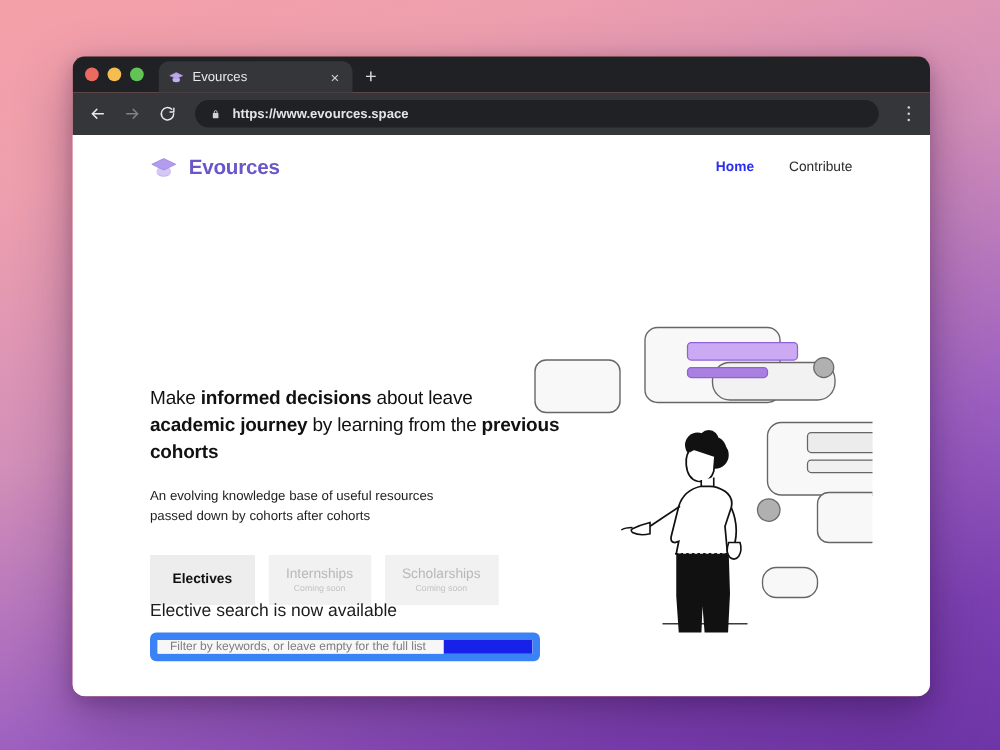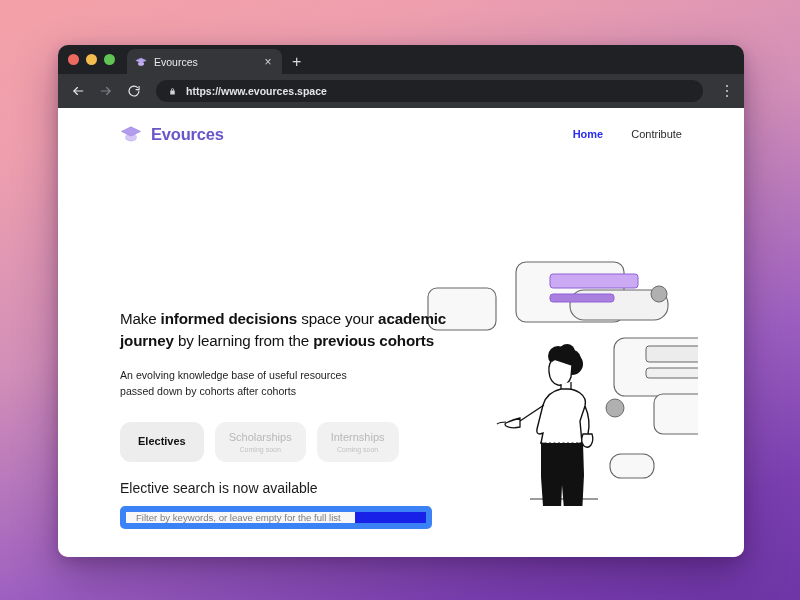--- a/index.html
+++ b/index.html
@@ -219,21 +219,21 @@
     line-height: 1.52;
     color: #1d1d1d;
   }
 
   .tab-pills {
     margin-top: 23px;
     display: flex;
     gap: 11px;
   }
   .pill {
-    border-radius: 11px;
+    border-radius: 0;
     padding: 9px 14px 9px;
     text-align: center;
     background: #f1f1f1;
     min-width: 70px;
   }
   .pill.active { background: #ededed; padding: 13px 18px; }
   .pill-label {
     display: block;
     font-size: 11px;
     font-weight: 700;
@@ -445,38 +445,38 @@
           <path d="M186 381 q-10 5 -12 8 q-1 3 3 3 l22 0 q3 0 3 -3 l0 -8 z" fill="#fff" stroke="#111" stroke-width="1.3"></path>
           <path d="M215 381 q8 6 10 9 q1 3 -3 3 l-20 0 q-3 0 -3 -3 l1 -9 z" fill="#fff" stroke="#111" stroke-width="1.3"></path>
           <line x1="177" y1="388" x2="198" y2="388" stroke="#111" stroke-width="1"></line>
           <line x1="204" y1="388" x2="224" y2="388" stroke="#111" stroke-width="1"></line>
         </g>
       </svg>
     </div>
 
     <section class="hero">
       <h1 class="hero-heading">
-        <span>Make </span><b>informed decisions</b><span> space your </span><b>academic journey</b><span> by learning from the </span><b>previous cohorts</b>
+        <span>Make </span><b>informed decisions</b><span> about leave </span><b>academic journey</b><span> by learning from the </span><b>previous cohorts</b>
       </h1>
 
       <p class="hero-sub">
         <span>An evolving knowledge base of useful resources</span><br>
         <span>passed down by cohorts after cohorts</span>
       </p>
 
       <div class="tab-pills">
         <div class="pill active">
           <span class="pill-label">Electives</span>
         </div>
         <div class="pill muted">
-          <span class="pill-label">Scholarships</span>
+          <span class="pill-label">Internships</span>
           <span class="pill-sub">Coming soon</span>
         </div>
         <div class="pill muted">
-          <span class="pill-label">Internships</span>
+          <span class="pill-label">Scholarships</span>
           <span class="pill-sub">Coming soon</span>
         </div>
       </div>
     </section>
 
     <section class="search-section">
       <div class="search-note">Elective search is now available</div>
       <div class="search-bar">
         <input class="search-input" type="text" placeholder="Filter by keywords, or leave empty for the full list" style="">
         <button class="search-btn">Search</button>

